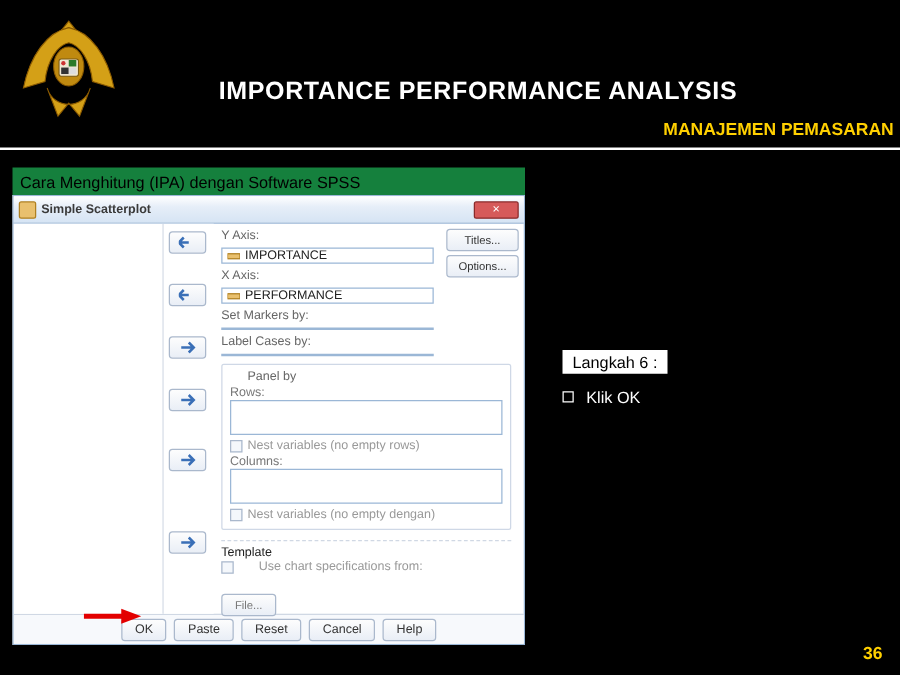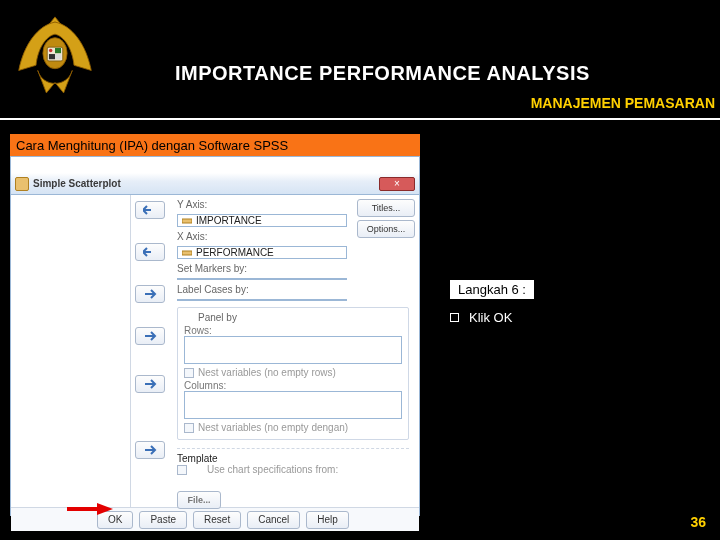--- a/index.html
+++ b/index.html
@@ -8,25 +8,25 @@
 
   
   .emblem { position: absolute; left: 10px; top: 10px; width: 90px; height: 95px; }
   .emblem svg { width: 100%; height: 100%; }
 
   
   .title { position: absolute; left: 175px; top: 62px; width: 540px; text-align: left; font-weight: 900; font-size: 20px; letter-spacing: 0.5px; color: #fff; }
   .subtitle { position: absolute; left: 175px; top: 95px; width: 540px; text-align: right; font-weight: 900; font-size: 14px; color: #ffd000; }
   .divider { position: absolute; left: 0; top: 118px; width: 720px; height: 2px; background: #fff; }
 
-  .caption { position: absolute; left: 10px; top: 134px; font-size: 13px; color: #000; background: #f97316; padding: 4px 6px 4px 6px; width: 410px; }
+  .caption { position: absolute; left: 10px; top: 134px; font-size: 13px; color: #000; background: #15803d; padding: 4px 6px 4px 6px; width: 410px; }
 
   
   .shot { position: absolute; left: 10px; top: 156px; width: 410px; height: 360px; background: #fff; border: 1px solid #9bb7d6; font-size: 10px; color: #222; }
-  .shot-titlebar { height: 22px; background: linear-gradient(#fff,#e6eef8 40%,#d6e4f4); border-bottom: 1px solid #9bb7d6; display: flex; align-items: center; gap:4px; padding: 0 4px; margin-top: 16px; }
+  .shot-titlebar { height: 22px; background: linear-gradient(#fff,#e6eef8 40%,#d6e4f4); border-bottom: 1px solid #9bb7d6; display: flex; align-items: center; gap:4px; padding: 0 4px; }
   .shot-titlebar .sicon { width:14px; height:14px; background:#e9c06e; border:1px solid #b08020; border-radius:2px; }
   .shot-titlebar .t { color:#3a3a3a; font-weight: bold; }
   .shot-titlebar .spacer { flex:1; }
   .shot-close { width: 36px; height: 14px; background:#d65a5a; border:1px solid #8a2a2a; border-radius:2px; color:#fff; font-size:10px; line-height:11px; text-align:center; }
 
   .shot-body { display:flex; height: calc(100% - 22px - 24px); }
   .shot-left { width: 120px; border-right: 1px solid #d0d8e4; background:#fff; }
   .shot-mid { width: 40px; display:flex; flex-direction:column; gap:6px; padding:6px 4px; background:#fff; }
   .arrowbtn { width:30px; height:18px; background:linear-gradient(#fdfdfd,#e9eef6); border:1px solid #aab8cc; border-radius:3px; display:flex; align-items:center; justify-content:center; }
   .arrowbtn svg { width:14px; height:10px; }
@@ -42,21 +42,21 @@
 
   .panel-group { border:1px solid #cfd8e6; border-radius:2px; padding:4px 6px 6px 6px; margin-top:2px; width: calc(100% - 4px); }
   .panel-group .pg-title { color:#666; margin-bottom:2px;padding-left:14px; }
   .panel-group .sub-label { color:#777; font-size:10px; margin-top:2px; }
   .listbox { height:28px; border:1px solid #9bb7d6; background:#fff; }
   .chk-row { display:flex; align-items:center; gap:4px; color:#999; margin-top:3px; }
   .chk { width:10px; height:10px; border:1px solid #aab8cc; background:#f4f7fb; }
 
   .tmpl { position: relative; border-top:1px dashed #d0d8e4; margin-top:4px; padding-top:4px; width: calc(100% - 4px); }
   .tmpl .tmpl-chk-row { display:flex; align-items:center; gap:20px; color:#999; }
-  .filebtn { margin-top:16px; width:44px; height:18px; background:linear-gradient(#fdfdfd,#e9eef6); border:1px solid #aab8cc; border-radius:3px; font-size:9px; display:flex; align-items:center; justify-content:center; color:#777;font-weight:bold; }
+  .filebtn { margin-top:16px; width:44px; height:18px; background:linear-gradient(#fdfdfd,#e9eef6); border:1px solid #aab8cc; border-radius:3px; font-size:9px; display:flex; align-items:center; justify-content:center; color:#777; }
 
   .shot-footer { height:24px; border-top:1px solid #d0d8e4; display:flex; align-items:center; gap:6px; padding:0 8px; background:#f7f9fc; }
   .footbtn { height:18px; padding:0 10px; background:linear-gradient(#fdfdfd,#e9eef6); border:1px solid #aab8cc; border-radius:3px; font-size:10px; display:flex; align-items:center; justify-content:center; color:#333; }
 
   .red-arrow { position:absolute; left: 48px; bottom: 4px; width:46px; height:14px; }
 
   
   .instr-step { position:absolute; left: 450px; top: 280px; font-size:13px; color:#000; background:#fff; padding:2px 8px; }
   .instr-bullet { position:absolute; left: 450px; top: 310px; display:flex; align-items:center; gap:10px; }
   .instr-bullet .sq { width:9px; height:9px; border:1px solid #fff; background:transparent; }

